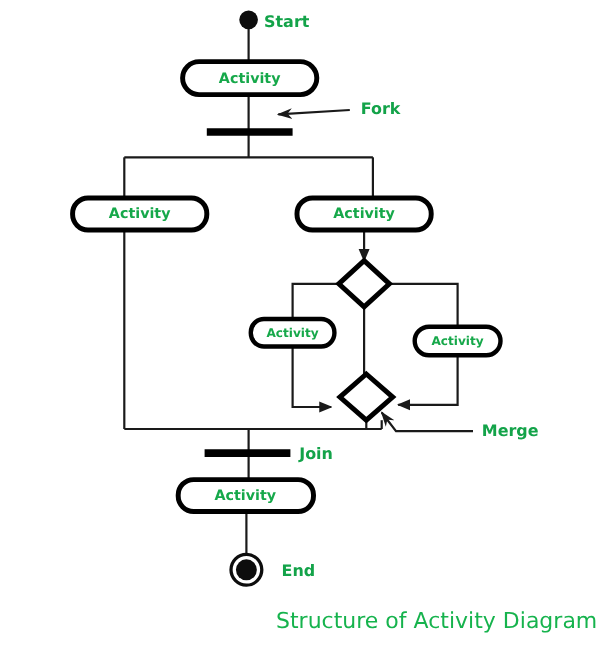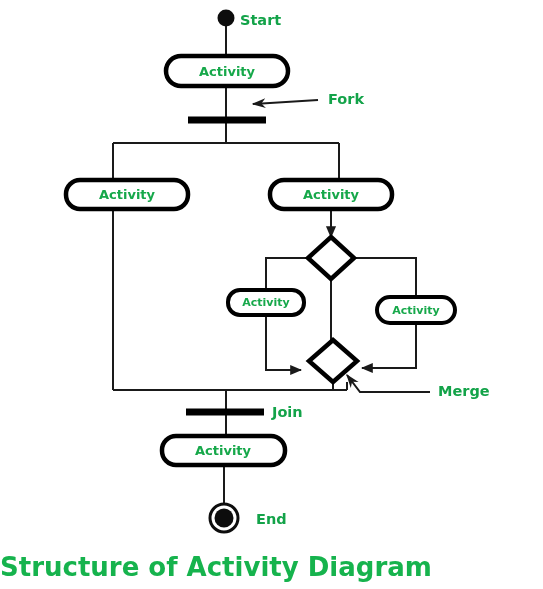--- a/index.html
+++ b/index.html
@@ -86,25 +86,25 @@
     font-weight: bold;
     font-size: 14.5px;
     text-anchor: start;
     dominant-baseline: middle;
   }
   #caption {
     position: absolute;
     left: 0;
     top: 552px;
     width: 543px;
-    text-align: left;
+    text-align: right;
     color: #16b34d;
     font-family: "DejaVu Sans", sans-serif;
-    font-weight: bold;
-    font-size: 26px;
+    font-weight: normal;
+    font-size: 20px;
     letter-spacing: 0px;
     white-space: nowrap;
   }
 </style>
 </head>
 <body>
 
 <div id="diagram-root">
 
   <svg id="activity-diagram" viewBox="0 0 543 589">

